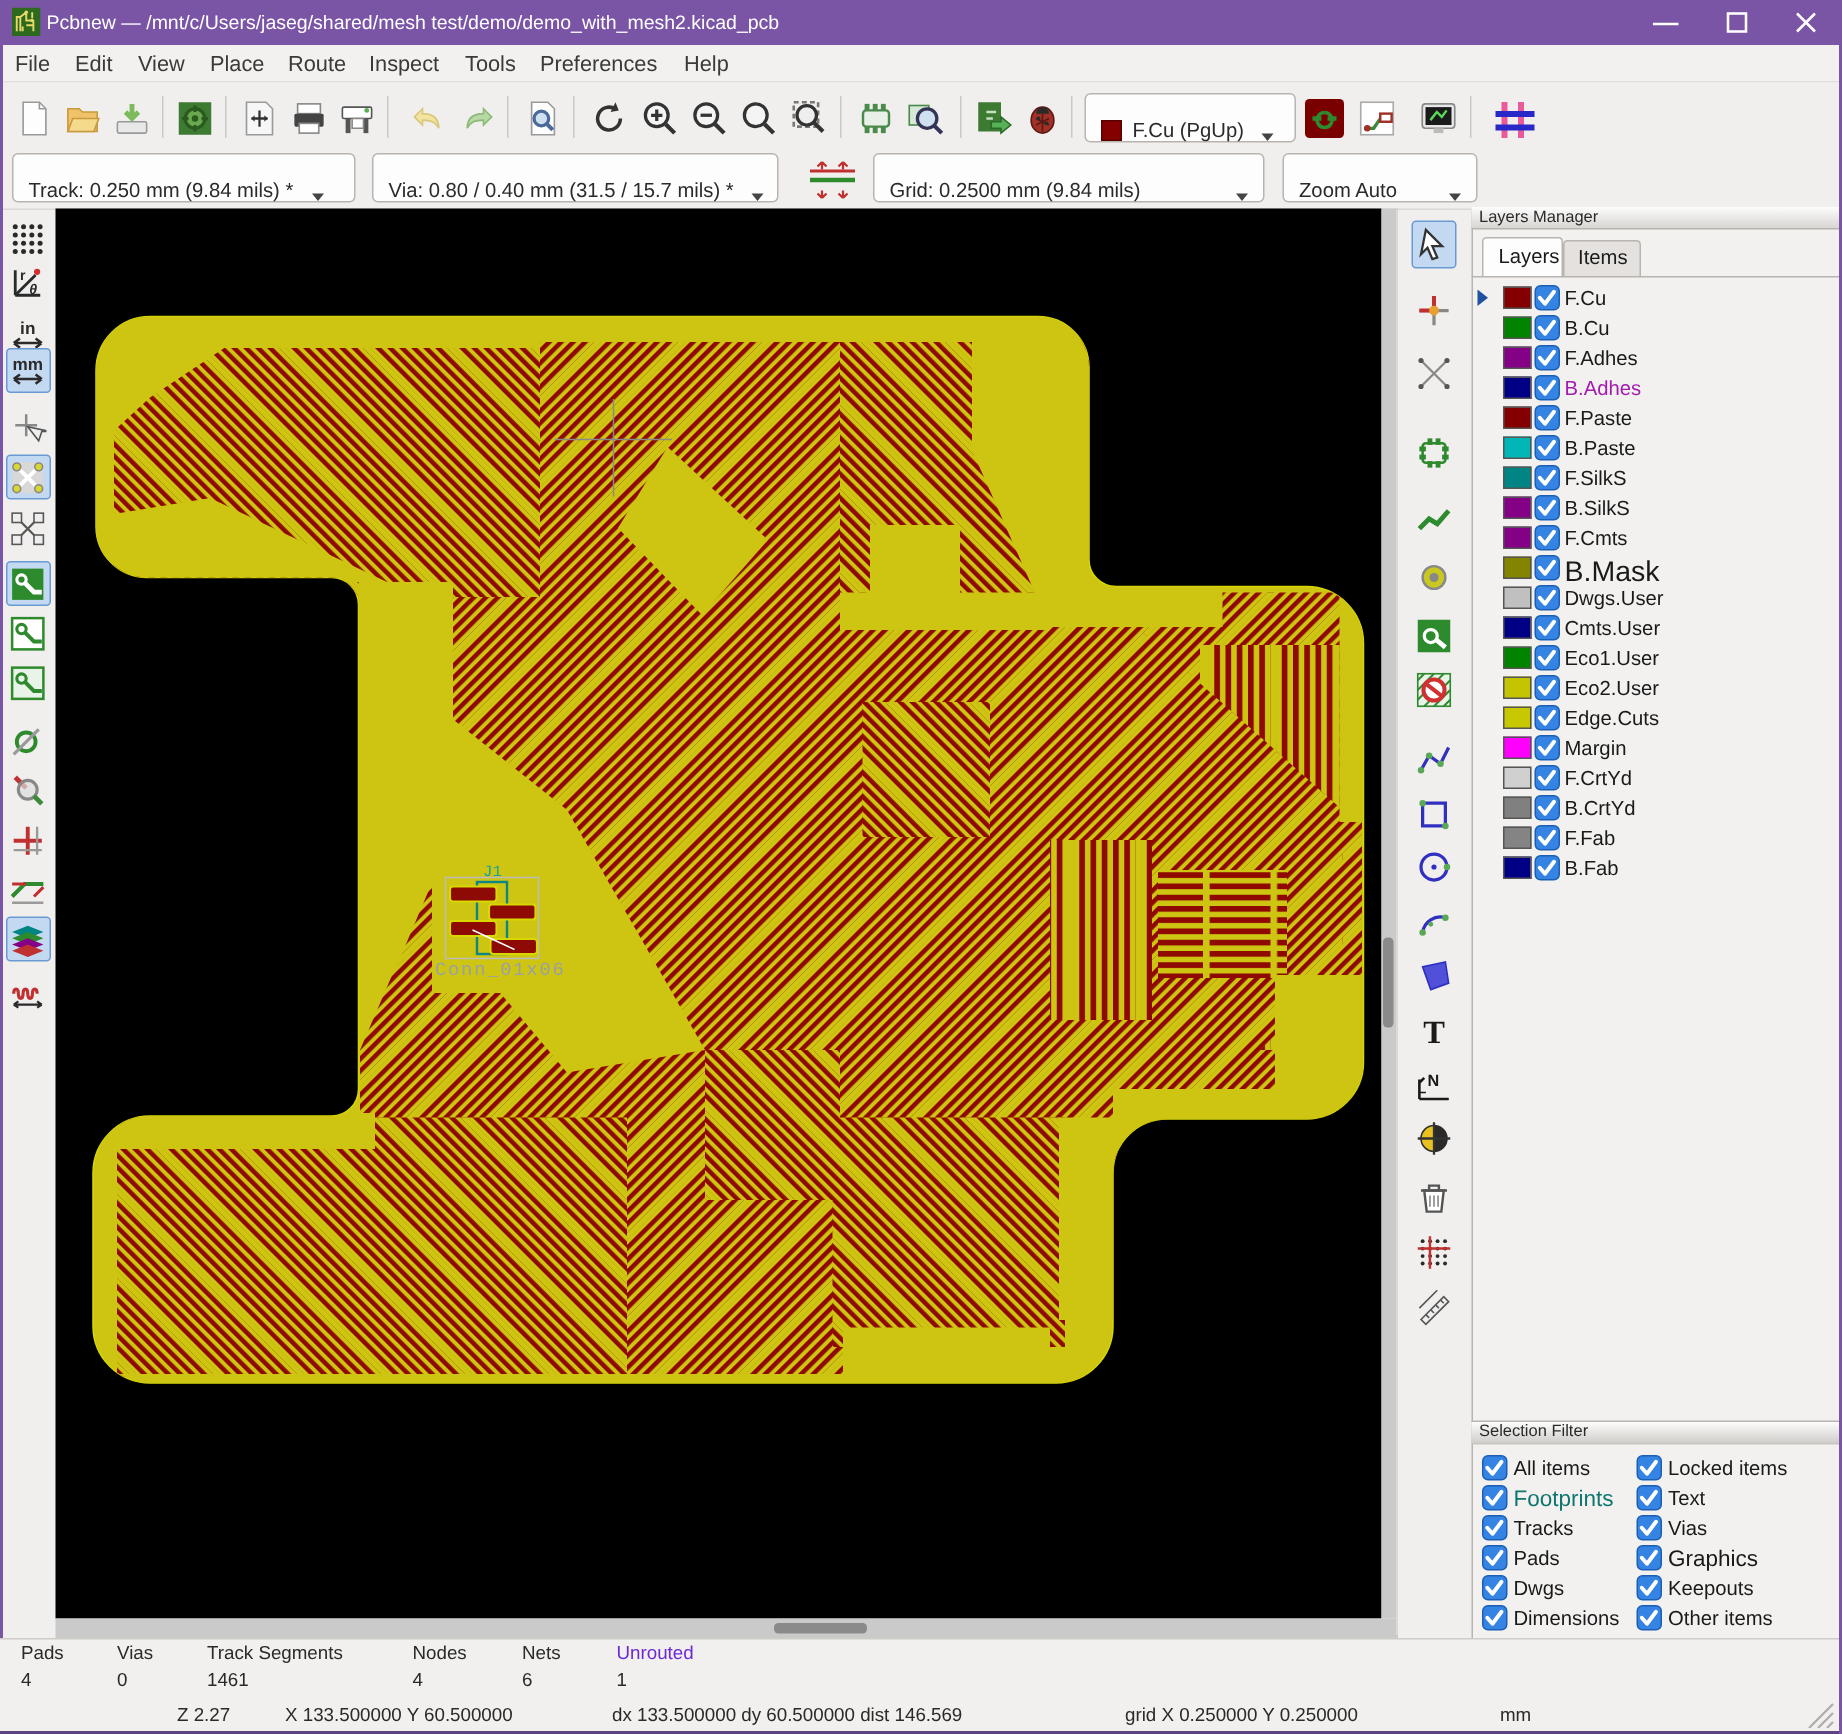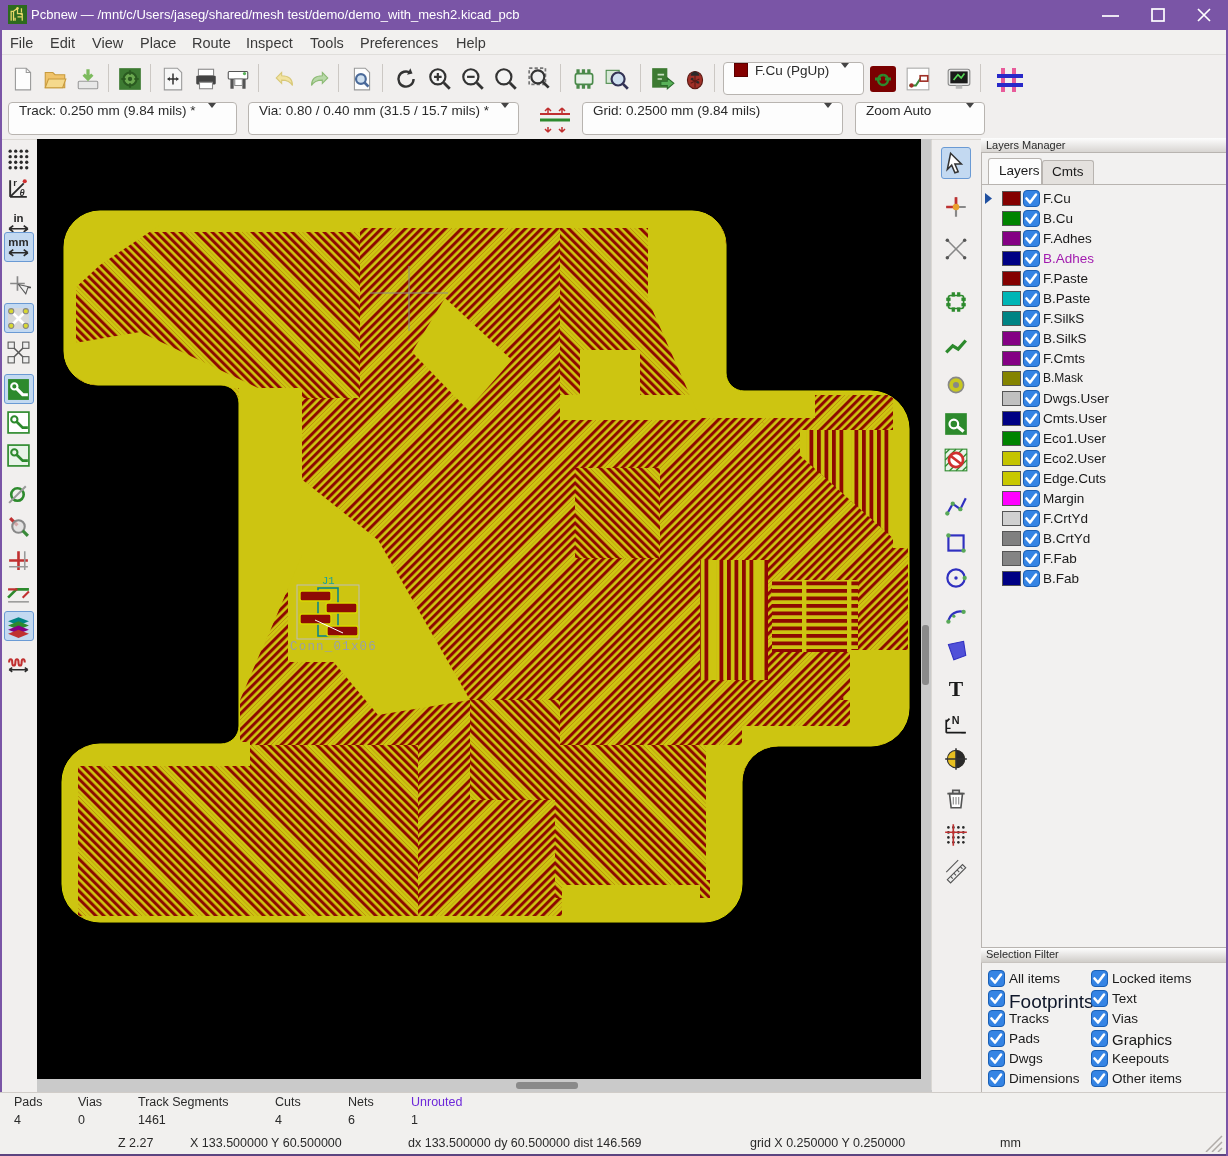--- a/index.html
+++ b/index.html
@@ -1,16 +1,16 @@
 <!DOCTYPE html>
 <html><head><meta charset="utf-8"><style>
 *{margin:0;padding:0;box-sizing:border-box}
 body{width:1228px;height:1156px;font-family:"Liberation Sans",sans-serif;overflow:hidden;position:relative;background:#f1efee}
 .abs{position:absolute}
-.ddb{height:33px;background:#fdfdfd;border:1px solid #b8b4b0;border-radius:4px;display:flex;align-items:flex-start;font-size:13.5px;color:#2a2a2a;padding:0 10px;white-space:nowrap}
+.ddb{height:33px;background:#fdfdfd;border:1px solid #b8b4b0;border-radius:4px;display:flex;align-items:flex-end;font-size:13.5px;color:#2a2a2a;padding:0 10px;white-space:nowrap}
 .arr{width:0;height:0;border-left:4.5px solid transparent;border-right:4.5px solid transparent;border-top:5.5px solid #444;margin-left:12px}
 </style></head><body>
 
 <div class="abs" style="left:0;top:0;width:1228px;height:30px;background:#7a55a6"></div>
 <div class="abs" style="left:8px;top:5px;width:19px;height:19px"><svg width="19" height="19" viewBox="0 0 24 24">
       <rect width="24" height="24" fill="#2d6a1e"></rect>
       <path d="M4 20V8h3v12M7 8l5-4M12 4v7h5M17 4v5M12 15h6M18 11v9M9 16v4" stroke="#e8d86a" stroke-width="1.6" fill="none"></path>
       <circle cx="12" cy="4" r="1.5" fill="#e8d86a"></circle>
       <circle cx="17" cy="11" r="1.5" fill="#e8d86a"></circle>
     </svg></div>
@@ -481,21 +481,21 @@
       <path d="M4 20L18 6l3 3L7 23z" fill="#eee" stroke="#555"></path>
       <path d="M7 17l2 2M10 14l2 2M13 11l2 2M16 8l2 2" stroke="#555"></path>
       <path d="M3 13L14 2" stroke="#555"></path>
     </svg></div>
 <div class="abs" style="left:981px;top:138px;width:247px;height:1018px;background:#f2f1f0;border-left:1px solid #b8b4b0"></div>
 <div class="abs" style="left:981px;top:138px;width:247px;height:15px;background:linear-gradient(#fdfdfd,#d8d5d2);border-bottom:1px solid #b8b4b0"></div>
 <div class="abs" style="left:986px;top:139px;font-size:11px;color:#2a2a2a">Layers Manager</div>
 <div class="abs" style="left:988px;top:158px;width:54px;height:26px;background:#fdfdfd;border:1px solid #b8b4b0;border-bottom:none;border-radius:3px 3px 0 0"></div>
 <div class="abs" style="left:1042px;top:160px;width:52px;height:24px;background:#e4e1de;border:1px solid #b8b4b0;border-bottom:none;border-radius:3px 3px 0 0"></div>
 <div class="abs" style="left:999px;top:163px;font-size:13.5px;color:#1a1a1a">Layers</div>
-<div class="abs" style="left:1052px;top:164px;font-size:13.5px;color:#1a1a1a">Cmts</div>
+<div class="abs" style="left:1052px;top:164px;font-size:13.5px;color:#1a1a1a">Items</div>
 <div class="abs" style="left:981px;top:184px;width:247px;height:1px;background:#b8b4b0"></div>
 <svg class="abs" style="left:984px;top:193px" width="9" height="11">
     <path d="M1 0l7 5.5L1 11z" fill="#2050a0"></path>
   </svg>
 <div class="abs" style="left:1002px;top:191px;width:19px;height:15px;background:#840000;border:1px solid #555"></div>
 <div style="position:absolute;left:1023px;top:190px;width:17px;height:17px;background:#3584e4;border-radius:4px;border:1px solid #1a5fb4"></div>
 <svg style="position:absolute;left:1023px;top:190px" width="17" height="17" viewBox="0 0 17 17">
     <path d="M3.5 8.5l3.5 4 6-8" stroke="#fff" stroke-width="2.6" fill="none" stroke-linecap="round" stroke-linejoin="round"></path>
   </svg>
 <div class="abs" style="left:1043px;top:191px;font-size:13.5px;color:#1a1a1a">F.Cu</div>
@@ -545,21 +545,21 @@
 <div style="position:absolute;left:1023px;top:350px;width:17px;height:17px;background:#3584e4;border-radius:4px;border:1px solid #1a5fb4"></div>
 <svg style="position:absolute;left:1023px;top:350px" width="17" height="17" viewBox="0 0 17 17">
     <path d="M3.5 8.5l3.5 4 6-8" stroke="#fff" stroke-width="2.6" fill="none" stroke-linecap="round" stroke-linejoin="round"></path>
   </svg>
 <div class="abs" style="left:1043px;top:351px;font-size:13.5px;color:#1a1a1a">F.Cmts</div>
 <div class="abs" style="left:1002px;top:371px;width:19px;height:15px;background:#848400;border:1px solid #555"></div>
 <div style="position:absolute;left:1023px;top:370px;width:17px;height:17px;background:#3584e4;border-radius:4px;border:1px solid #1a5fb4"></div>
 <svg style="position:absolute;left:1023px;top:370px" width="17" height="17" viewBox="0 0 17 17">
     <path d="M3.5 8.5l3.5 4 6-8" stroke="#fff" stroke-width="2.6" fill="none" stroke-linecap="round" stroke-linejoin="round"></path>
   </svg>
-<div class="abs" style="left:1043px;top:371px;font-size:12px;color:#1a1a1a">B.Mask</div>
+<div class="abs" style="left:1043px;top:371px;font-size:19px;color:#1a1a1a">B.Mask</div>
 <div class="abs" style="left:1002px;top:391px;width:19px;height:15px;background:#c0c0c0;border:1px solid #555"></div>
 <div style="position:absolute;left:1023px;top:390px;width:17px;height:17px;background:#3584e4;border-radius:4px;border:1px solid #1a5fb4"></div>
 <svg style="position:absolute;left:1023px;top:390px" width="17" height="17" viewBox="0 0 17 17">
     <path d="M3.5 8.5l3.5 4 6-8" stroke="#fff" stroke-width="2.6" fill="none" stroke-linecap="round" stroke-linejoin="round"></path>
   </svg>
 <div class="abs" style="left:1043px;top:391px;font-size:13.5px;color:#1a1a1a">Dwgs.User</div>
 <div class="abs" style="left:1002px;top:411px;width:19px;height:15px;background:#000084;border:1px solid #555"></div>
 <div style="position:absolute;left:1023px;top:410px;width:17px;height:17px;background:#3584e4;border-radius:4px;border:1px solid #1a5fb4"></div>
 <svg style="position:absolute;left:1023px;top:410px" width="17" height="17" viewBox="0 0 17 17">
     <path d="M3.5 8.5l3.5 4 6-8" stroke="#fff" stroke-width="2.6" fill="none" stroke-linecap="round" stroke-linejoin="round"></path>
@@ -622,21 +622,21 @@
 <div class="abs" style="left:1009px;top:971px;font-size:13.5px;color:#1a1a1a">All items</div>
 <div style="position:absolute;left:1091px;top:970px;width:17px;height:17px;background:#3584e4;border-radius:4px;border:1px solid #1a5fb4"></div>
 <svg style="position:absolute;left:1091px;top:970px" width="17" height="17" viewBox="0 0 17 17">
     <path d="M3.5 8.5l3.5 4 6-8" stroke="#fff" stroke-width="2.6" fill="none" stroke-linecap="round" stroke-linejoin="round"></path>
   </svg>
 <div class="abs" style="left:1112px;top:971px;font-size:13.5px;color:#1a1a1a">Locked items</div>
 <div style="position:absolute;left:988px;top:990px;width:17px;height:17px;background:#3584e4;border-radius:4px;border:1px solid #1a5fb4"></div>
 <svg style="position:absolute;left:988px;top:990px" width="17" height="17" viewBox="0 0 17 17">
     <path d="M3.5 8.5l3.5 4 6-8" stroke="#fff" stroke-width="2.6" fill="none" stroke-linecap="round" stroke-linejoin="round"></path>
   </svg>
-<div class="abs" style="left:1009px;top:991px;font-size:19px;color:#0f172a">Footprints</div>
+<div class="abs" style="left:1009px;top:991px;font-size:15px;color:#0f766e">Footprints</div>
 <div style="position:absolute;left:1091px;top:990px;width:17px;height:17px;background:#3584e4;border-radius:4px;border:1px solid #1a5fb4"></div>
 <svg style="position:absolute;left:1091px;top:990px" width="17" height="17" viewBox="0 0 17 17">
     <path d="M3.5 8.5l3.5 4 6-8" stroke="#fff" stroke-width="2.6" fill="none" stroke-linecap="round" stroke-linejoin="round"></path>
   </svg>
 <div class="abs" style="left:1112px;top:991px;font-size:13.5px;color:#1a1a1a">Text</div>
 <div style="position:absolute;left:988px;top:1010px;width:17px;height:17px;background:#3584e4;border-radius:4px;border:1px solid #1a5fb4"></div>
 <svg style="position:absolute;left:988px;top:1010px" width="17" height="17" viewBox="0 0 17 17">
     <path d="M3.5 8.5l3.5 4 6-8" stroke="#fff" stroke-width="2.6" fill="none" stroke-linecap="round" stroke-linejoin="round"></path>
   </svg>
 <div class="abs" style="left:1009px;top:1011px;font-size:13.5px;color:#1a1a1a">Tracks</div>
@@ -675,21 +675,21 @@
     <path d="M3.5 8.5l3.5 4 6-8" stroke="#fff" stroke-width="2.6" fill="none" stroke-linecap="round" stroke-linejoin="round"></path>
   </svg>
 <div class="abs" style="left:1112px;top:1071px;font-size:13.5px;color:#1a1a1a">Other items</div>
 <div class="abs" style="left:0;top:1092px;width:1228px;height:40px;background:#f1f0ee;border-top:1px solid #d0ccc8"></div>
 <div class="abs" style="left:14px;top:1095px;font-size:12.5px;color:#2a2a2a">Pads</div>
 <div class="abs" style="left:14px;top:1113px;font-size:12.5px;color:#2a2a2a">4</div>
 <div class="abs" style="left:78px;top:1095px;font-size:12.5px;color:#2a2a2a">Vias</div>
 <div class="abs" style="left:78px;top:1113px;font-size:12.5px;color:#2a2a2a">0</div>
 <div class="abs" style="left:138px;top:1095px;font-size:12.5px;color:#2a2a2a">Track Segments</div>
 <div class="abs" style="left:138px;top:1113px;font-size:12.5px;color:#2a2a2a">1461</div>
-<div class="abs" style="left:275px;top:1095px;font-size:12.5px;color:#2a2a2a">Cuts</div>
+<div class="abs" style="left:275px;top:1095px;font-size:12.5px;color:#2a2a2a">Nodes</div>
 <div class="abs" style="left:275px;top:1113px;font-size:12.5px;color:#2a2a2a">4</div>
 <div class="abs" style="left:348px;top:1095px;font-size:12.5px;color:#2a2a2a">Nets</div>
 <div class="abs" style="left:348px;top:1113px;font-size:12.5px;color:#2a2a2a">6</div>
 <div class="abs" style="left:411px;top:1095px;font-size:12.5px;color:#6d28d9">Unrouted</div>
 <div class="abs" style="left:411px;top:1113px;font-size:12.5px;color:#2a2a2a">1</div>
 <div class="abs" style="left:0;top:1132px;width:1228px;height:22px;background:#f1f0ee"></div>
 <div class="abs" style="left:118px;top:1136px;font-size:12.5px;color:#2a2a2a">Z 2.27</div>
 <div class="abs" style="left:190px;top:1136px;font-size:12.5px;color:#2a2a2a">X 133.500000  Y 60.500000</div>
 <div class="abs" style="left:408px;top:1136px;font-size:12.5px;color:#2a2a2a">dx 133.500000  dy 60.500000  dist 146.569</div>
 <div class="abs" style="left:750px;top:1136px;font-size:12.5px;color:#2a2a2a">grid X 0.250000  Y 0.250000</div>

